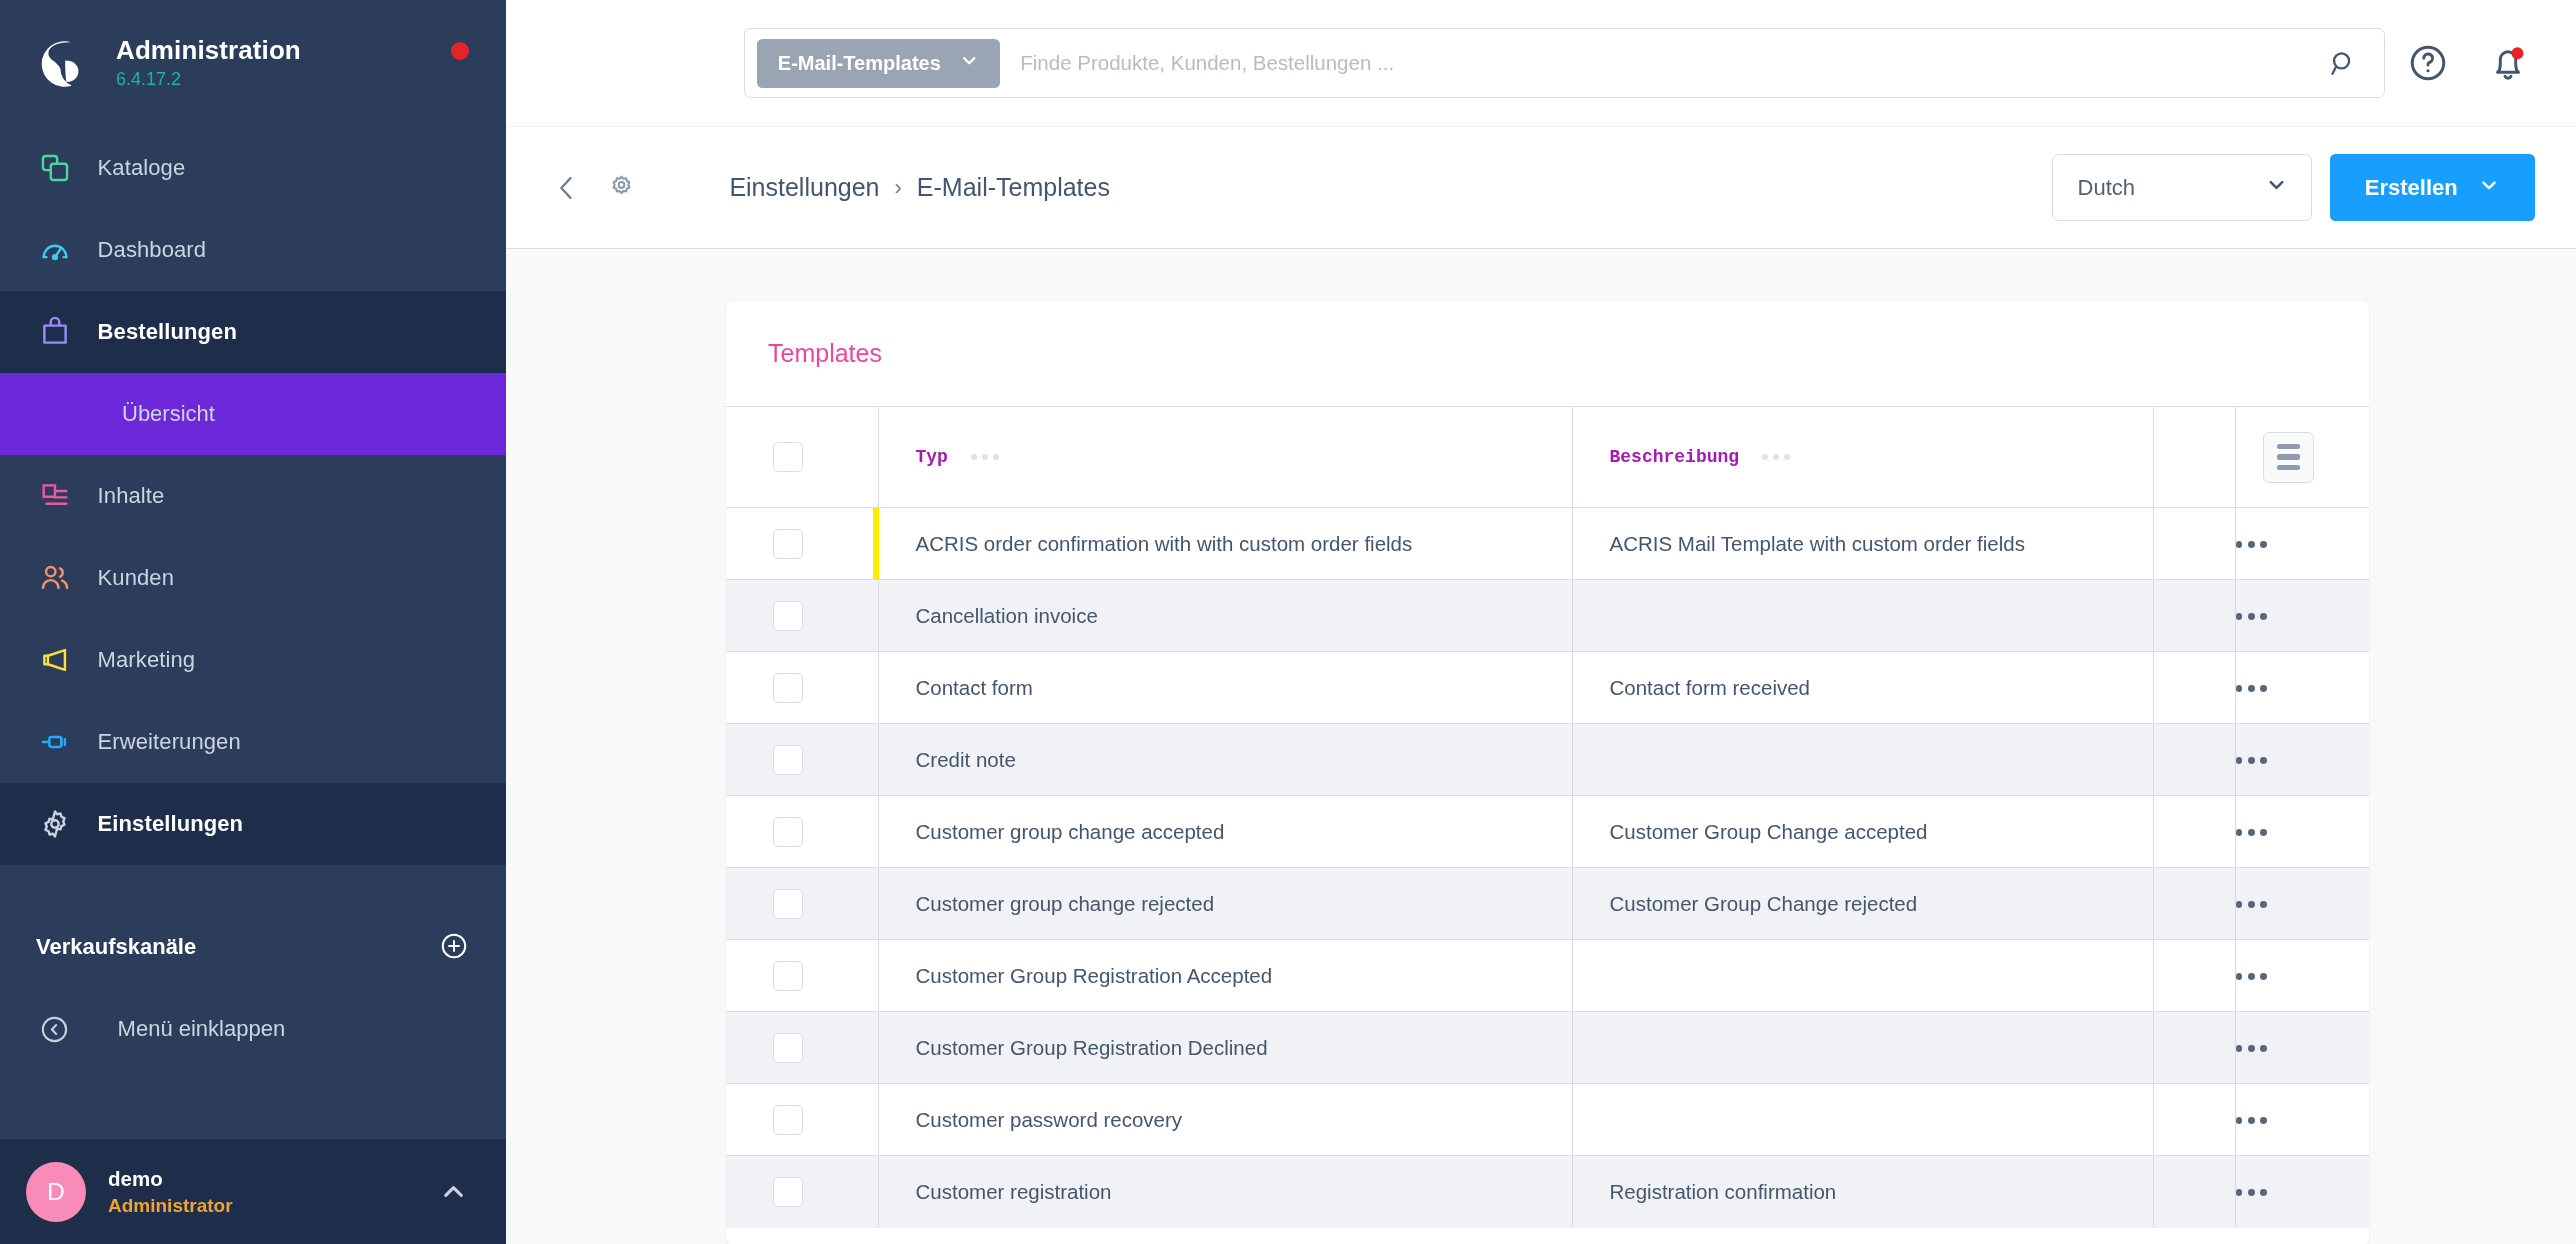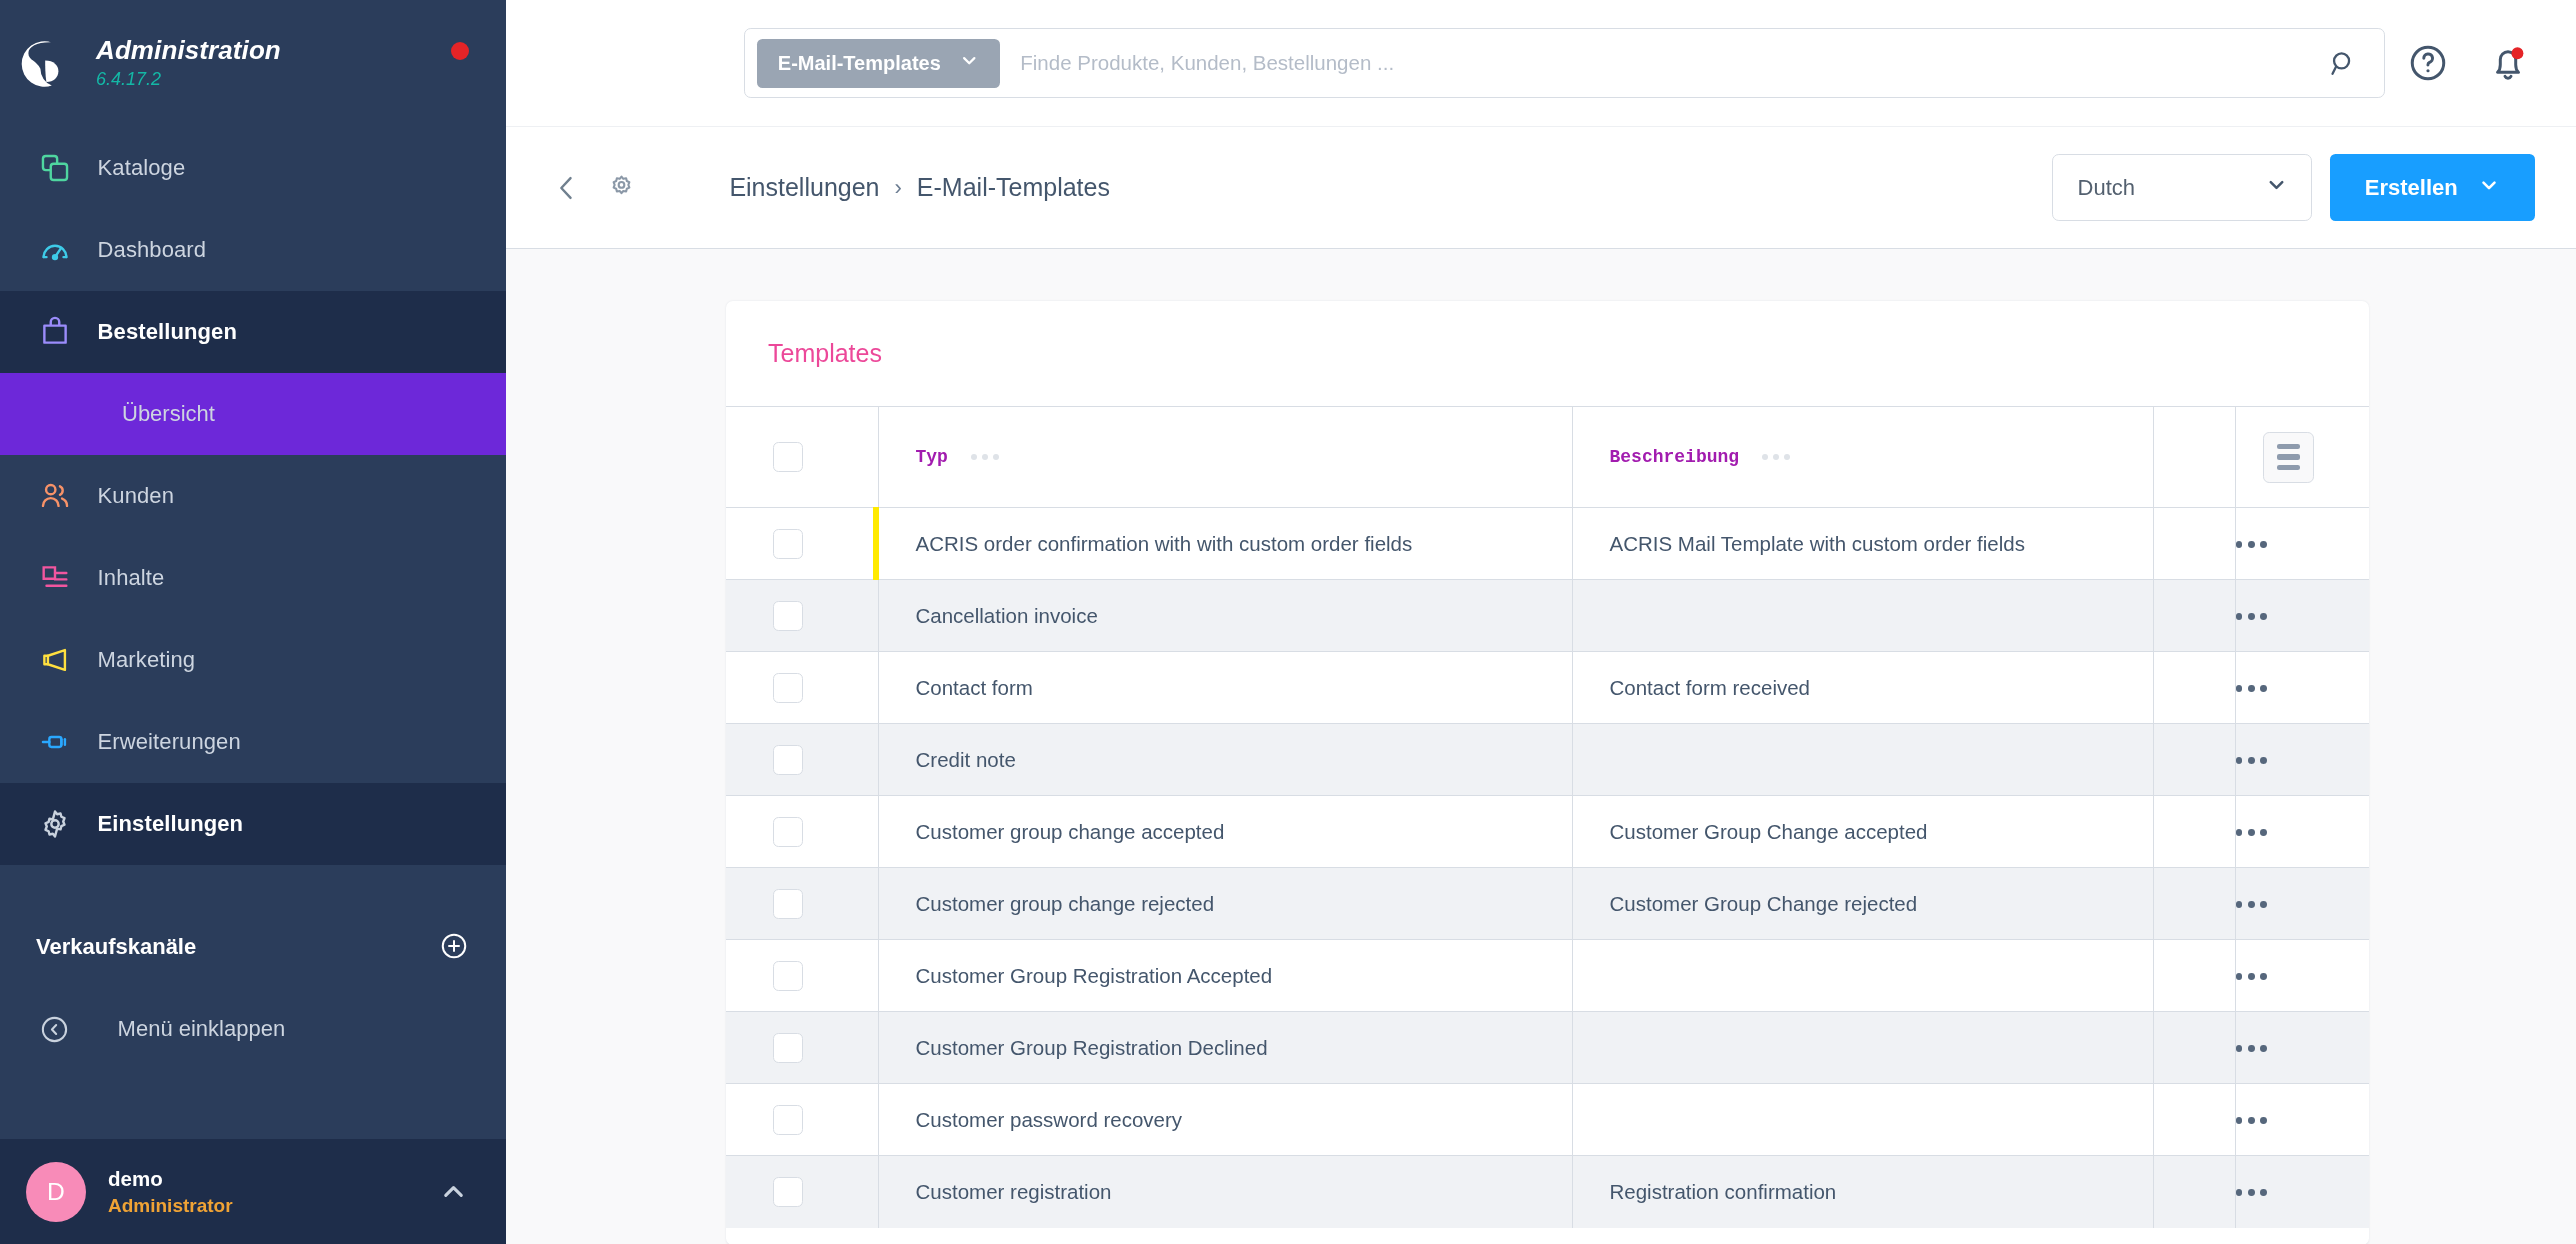--- a/index.html
+++ b/index.html
@@ -27,24 +27,23 @@
     flex: 0 0 506px;
     position: relative;
     display: flex;
     flex-direction: column;
   }
 
   .brand {
     height: 127px;
     display: flex;
     align-items: center;
-    padding: 0 41px 0 14px;
+    padding: 0 41px 0 34px;
     position: relative;
     flex: 0 0 127px;
-    font-style: italic;
   }
   .brand-logo {
     width: 60px; height: 60px;
     flex: 0 0 60px;
     margin-right: 22px;
   }
   .brand-text { display: flex; flex-direction: column; justify-content: center; }
   .brand-title {
     color: #ffffff;
     font-size: 26px;
@@ -415,38 +414,38 @@
           </span>
           <span class="nav-label">Bestellungen</span>
         </div>
         <div class="nav-sub">
           <span class="nav-label">Übersicht</span>
         </div>
       </div>
 
       <div class="nav-item">
         <span class="nav-ico">
+          <svg viewBox="0 0 24 24" width="34" height="34" fill="none" stroke="#f2569f" stroke-width="1.7" stroke-linecap="round">
+            <path d="M4 4.5h8v8H4z"></path>
+              <path d="M12 8.5h8M12 13h8M6 17.5h14"></path>
+          </svg>
+        </span>
+        <span class="nav-label">Inhalte</span>
+      </div>
+
+      <div class="nav-item">
+        <span class="nav-ico">
           <svg viewBox="0 0 24 24" width="34" height="34" fill="none" stroke="#f79268" stroke-width="1.7" stroke-linecap="round">
             <circle cx="9" cy="7.5" r="3.3"></circle>
               <path d="M3.5 19a5.5 5.5 0 0 1 11 0"></path>
               <path d="M15.5 5.2a3.3 3.3 0 0 1 0 6"></path>
               <path d="M17 13.8a5.5 5.5 0 0 1 3.5 5.2"></path>
           </svg>
         </span>
         <span class="nav-label">Kunden</span>
-      </div>
-
-      <div class="nav-item">
-        <span class="nav-ico">
-          <svg viewBox="0 0 24 24" width="34" height="34" fill="none" stroke="#f2569f" stroke-width="1.7" stroke-linecap="round">
-            <path d="M4 4.5h8v8H4z"></path>
-              <path d="M12 8.5h8M12 13h8M6 17.5h14"></path>
-          </svg>
-        </span>
-        <span class="nav-label">Inhalte</span>
       </div>
 
       <div class="nav-item">
         <span class="nav-ico">
           <svg viewBox="0 0 24 24" width="34" height="34" fill="none" stroke="#ffe03f" stroke-width="1.7" stroke-linejoin="round">
             <path d="M19 5v14L7 15V9z"></path>
               <path d="M7 9H4.5v6H7"></path>
           </svg>
         </span>
         <span class="nav-label">Marketing</span>

